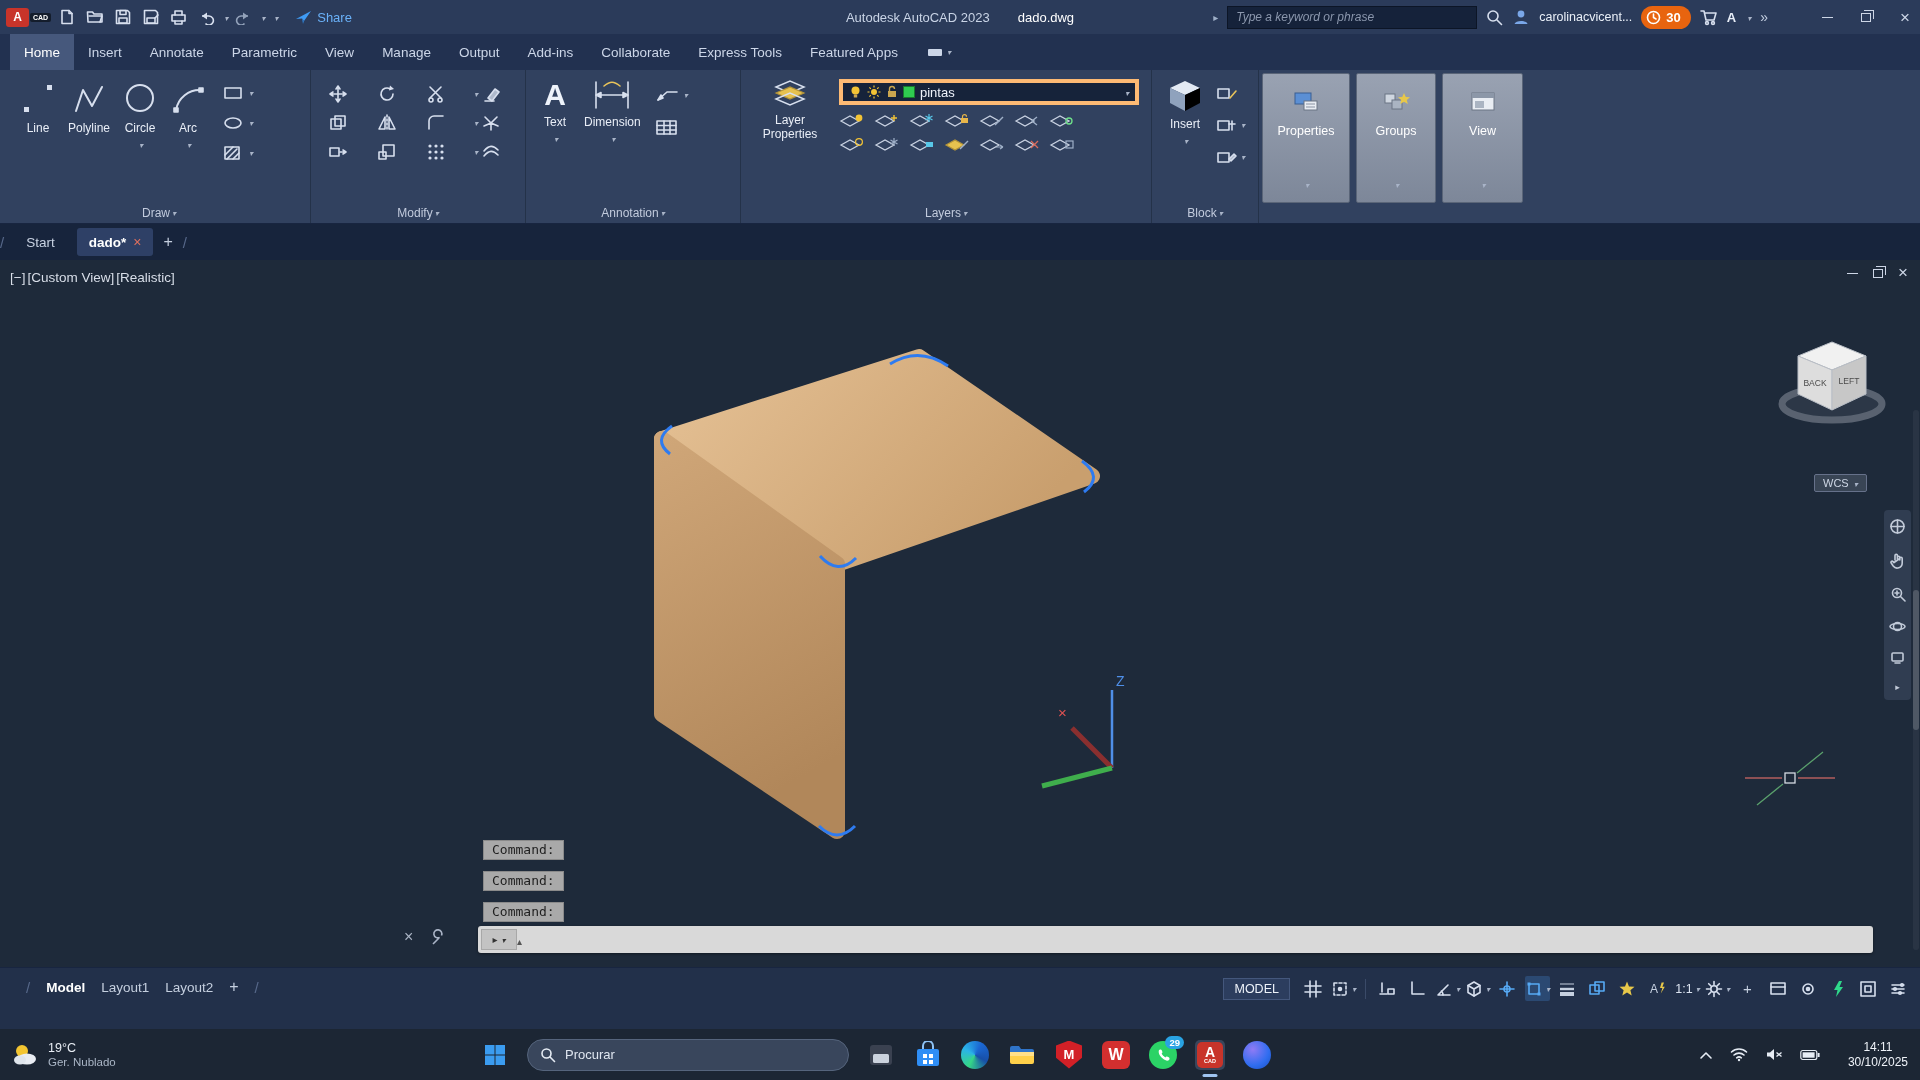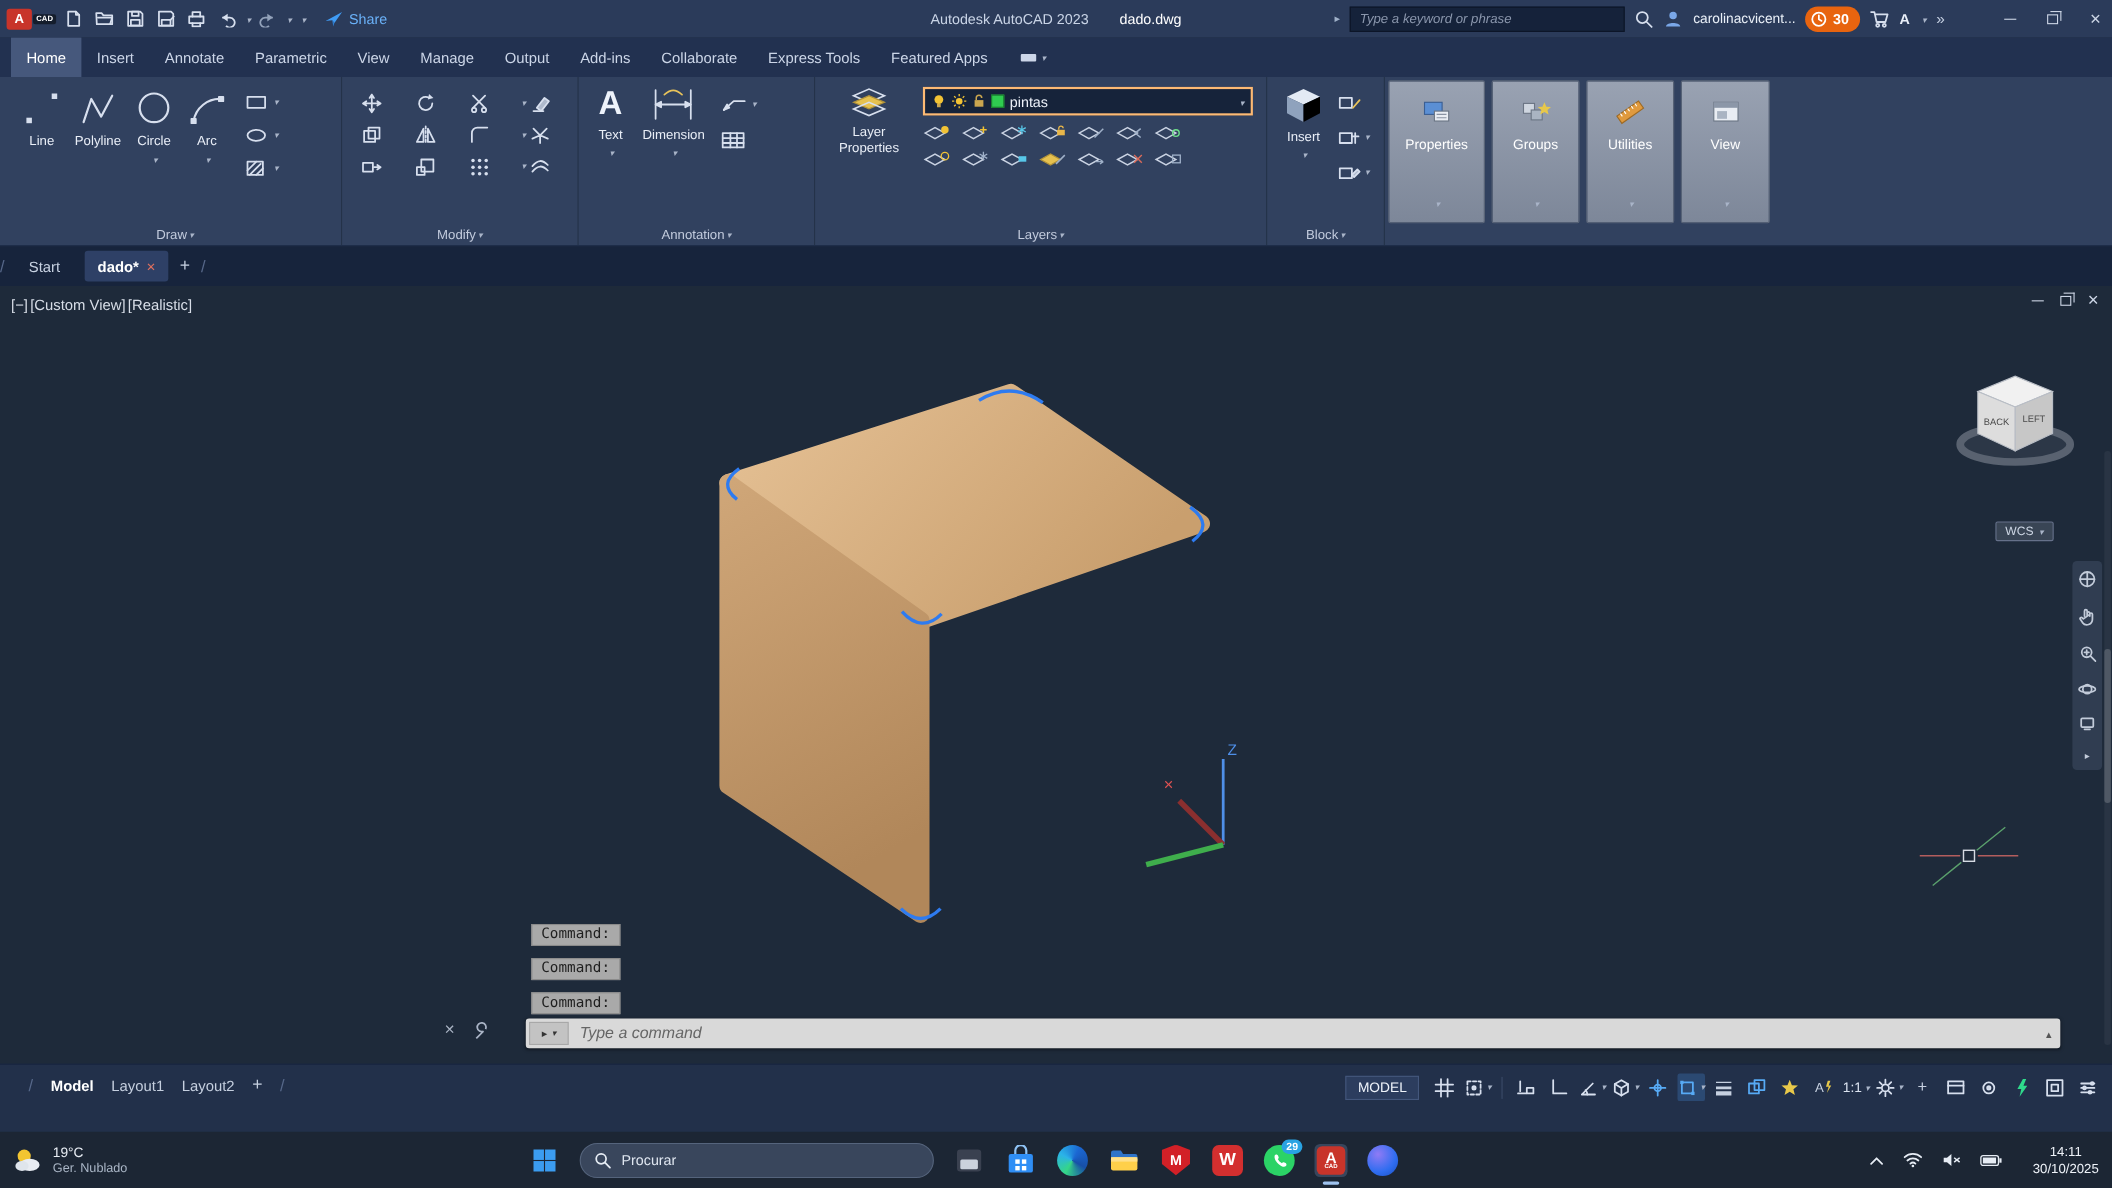--- a/index.html
+++ b/index.html
@@ -40,21 +40,21 @@
 
 
 .ribbon{position:absolute;top:70px;left:0;right:0;height:154px;background:#31415f;display:flex;padding-left:8px;border-bottom:1px solid #182档540;border-bottom:1px solid #182540}
 .panel{position:relative;height:100%;border-right:1px solid #243249;padding:5px 4px 22px;flex:0 0 auto}
 .plabel{position:absolute;bottom:3px;left:0;right:0;text-align:center;color:#c2cbdd;font-size:12px}
 .pbody{display:flex;height:100%}
 .bigbtn{display:flex;flex-direction:column;align-items:center;gap:3px;color:#e9eef7;font-size:12px;padding:3px 4px;border-radius:3px;text-align:center}
 .mic{width:25px;height:21px;display:flex;align-items:center;justify-content:center}
 .srow{display:flex;align-items:center;gap:1px;height:24px}
 
-.combo{display:flex;align-items:center;gap:5px;background:#16233a;border:2px solid #fdba74;height:26px;padding:0 6px;color:#eef2fa;font-size:13px;width:300px}
+.combo{display:flex;align-items:center;gap:5px;background:#16233a;border:4px solid #fdba74;height:26px;padding:0 6px;color:#eef2fa;font-size:13px;width:300px}
 .swatch{width:12px;height:12px;background:#2fcb50;border:1px solid #19792e}
 .lrow{display:flex;gap:9px;margin-top:8px;align-items:center}
 
 .collpanel{margin:3px 3px 20px;flex:1;background:linear-gradient(#99a2b2,#7d8799);border:1px solid #5a6578;border-radius:2px;display:flex;flex-direction:column;align-items:center;justify-content:flex-start;padding-top:16px;gap:10px;color:#fff;font-size:12.5px}
 .collwrap{display:flex;flex-direction:column;height:100%}
 
 
 .filetabs{position:absolute;top:224px;left:0;right:0;height:36px;background:#17243c;display:flex;align-items:center;gap:10px;color:#c8d2e2;font-size:13.5px}
 .ftab{display:flex;align-items:center;gap:7px;padding:6px 12px;border-radius:3px}
 .ftab.active{background:#2e4066;color:#fff;font-weight:bold}
@@ -601,32 +601,20 @@
       </div>
     </div>
     <div class="collwrap" style="width:86px">
       <div class="collpanel">
         <svg width="28" height="24" viewBox="0 0 28 24">
             <rect x="3" y="4" width="10" height="9" fill="#cfd6e0" stroke="#6b7584"></rect>
             <rect x="10" y="10" width="10" height="9" fill="#aab4c2" stroke="#6b7584"></rect>
             <polygon points="22,3 23.8,7 28,7.3 24.8,10 25.8,14 22,11.8 18.2,14 19.2,10 16,7.3 20.2,7" fill="#e8c84a"></polygon>
           </svg>
         <span>Groups</span>
-        <i class="dd" style="margin-top:auto;margin-bottom:10px"></i>
-      </div>
-    </div>
-    <div class="collwrap" style="width:86px">
-      <div class="collpanel">
-        <svg width="28" height="24" viewBox="0 0 28 24">
-            <g transform="rotate(-35 14 12)">
-              <rect x="2" y="8" width="24" height="8" fill="#e09a3e" stroke="#9c6a26"></rect>
-              <path d="M6 8v3M10 8v3M14 8v3M18 8v3M22 8v3" stroke="#fff"></path>
-            </g>
-          </svg>
-        <span>Utilities</span>
         <i class="dd" style="margin-top:auto;margin-bottom:10px"></i>
       </div>
     </div>
     <div class="collwrap" style="width:87px">
       <div class="collpanel">
         <svg width="28" height="24" viewBox="0 0 28 24">
             <rect x="3" y="3" width="22" height="17" fill="#e9edf3" stroke="#6b7584"></rect>
             <rect x="3" y="3" width="22" height="5" fill="#8c97a8"></rect>
             <rect x="6" y="11" width="9" height="7" fill="#aab4c2"></rect>
           </svg>
@@ -784,21 +772,20 @@
       <span>
           <svg width="18" height="18" viewBox="0 0 18 18">
             <path d="M4 16l6.5-6.5a4 4 0 1 1 2-2 0 0 0 0 0 0L16 4l-2 5-5 2L4 16z" fill="none" stroke="#aab4c6" stroke-width="1.6"></path>
           </svg>
         </span>
     </div>
     <div class="cmdbar">
       <span class="cmdbox">
           <i class="dd ddk"></i>
         </span>
-      <input class="cmdinput" placeholder="Type a command" style="">
       <span class="uarr"></span>
     </div>
   </div>
 
   <div class="statusbar">
     <div class="laytabs">
       <span class="slash"></span>
       <span class="active">Model</span>
       <span>Layout1</span>
       <span>Layout2</span>

